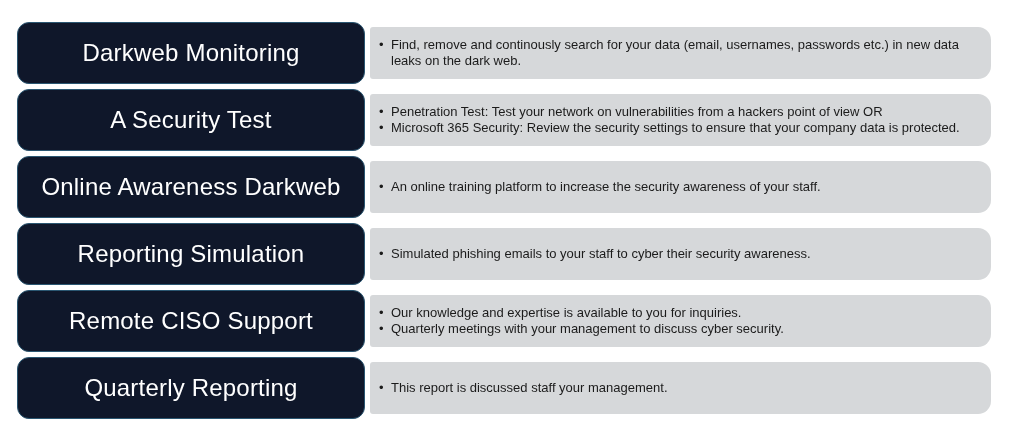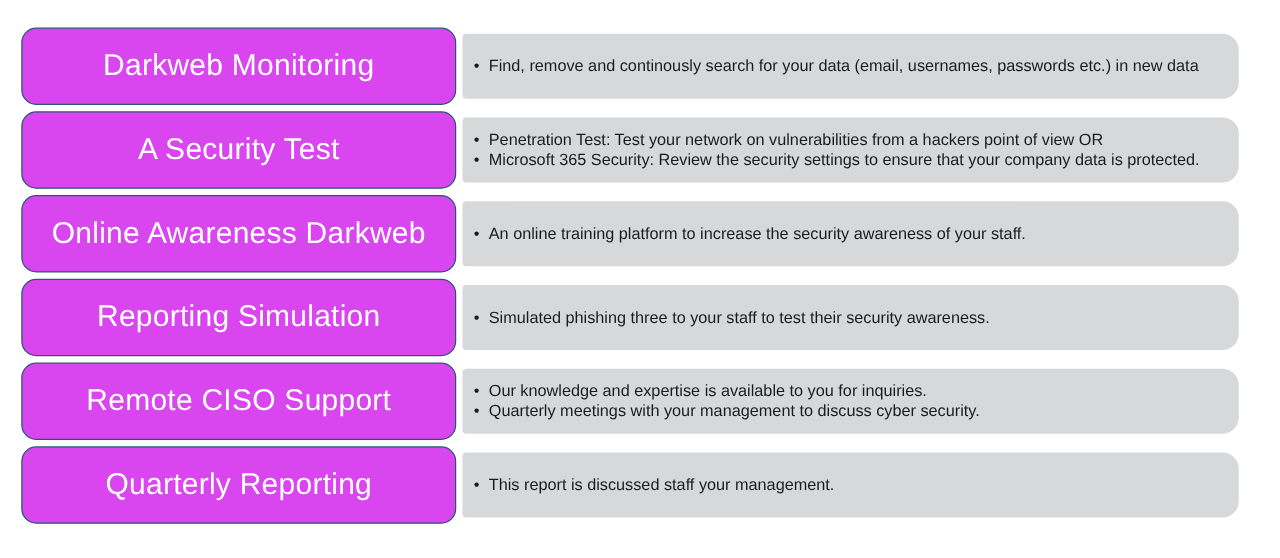--- a/index.html
+++ b/index.html
@@ -25,21 +25,21 @@
   .row {
     display: flex;
     align-items: stretch;
     height: 62px;
     flex: 0 0 62px;
   }
 
   .label-box {
     width: 348px;
     flex: 0 0 348px;
-    background: #d946ef;
+    background: #0f172a;
     border: 1px solid #2a5671;
     border-radius: 12px;
     display: flex;
     align-items: center;
     justify-content: center;
     color: #ffffff;
     font-size: 24px;
     letter-spacing: 0.2px;
     text-align: center;
     padding: 0 6px;
@@ -83,21 +83,21 @@
 <div class="canvas">
   <div class="rows">
 
     <div class="row">
       <div class="label-box">
         <span>Darkweb Monitoring</span>
       </div>
       <div class="desc-box">
         <div class="bullet">
           <span class="dot">•</span>
-          <span class="txt"><span>Find, remove and continously search for your data (email, usernames, passwords etc.) in new data</span><b></b></span>
+          <span class="txt"><span>Find, remove and continously search for your data (email, usernames, passwords etc.) in new data</span><b></b><span class="cont">leaks on the dark web.</span></span>
         </div>
       </div>
     </div>
 
     <div class="row">
       <div class="label-box">
         <span>A Security Test</span>
       </div>
       <div class="desc-box">
         <div class="bullet">
@@ -123,21 +123,21 @@
       </div>
     </div>
 
     <div class="row">
       <div class="label-box">
         <span>Reporting Simulation</span>
       </div>
       <div class="desc-box">
         <div class="bullet">
           <span class="dot">•</span>
-          <span class="txt"><span>Simulated phishing three to your staff to test their security awareness.</span><b></b><span class="cont"></span></span>
+          <span class="txt"><span>Simulated phishing emails to your staff to cyber their security awareness.</span><b></b><span class="cont"></span></span>
         </div>
       </div>
     </div>
 
     <div class="row">
       <div class="label-box">
         <span>Remote CISO Support</span>
       </div>
       <div class="desc-box">
         <div class="bullet">

